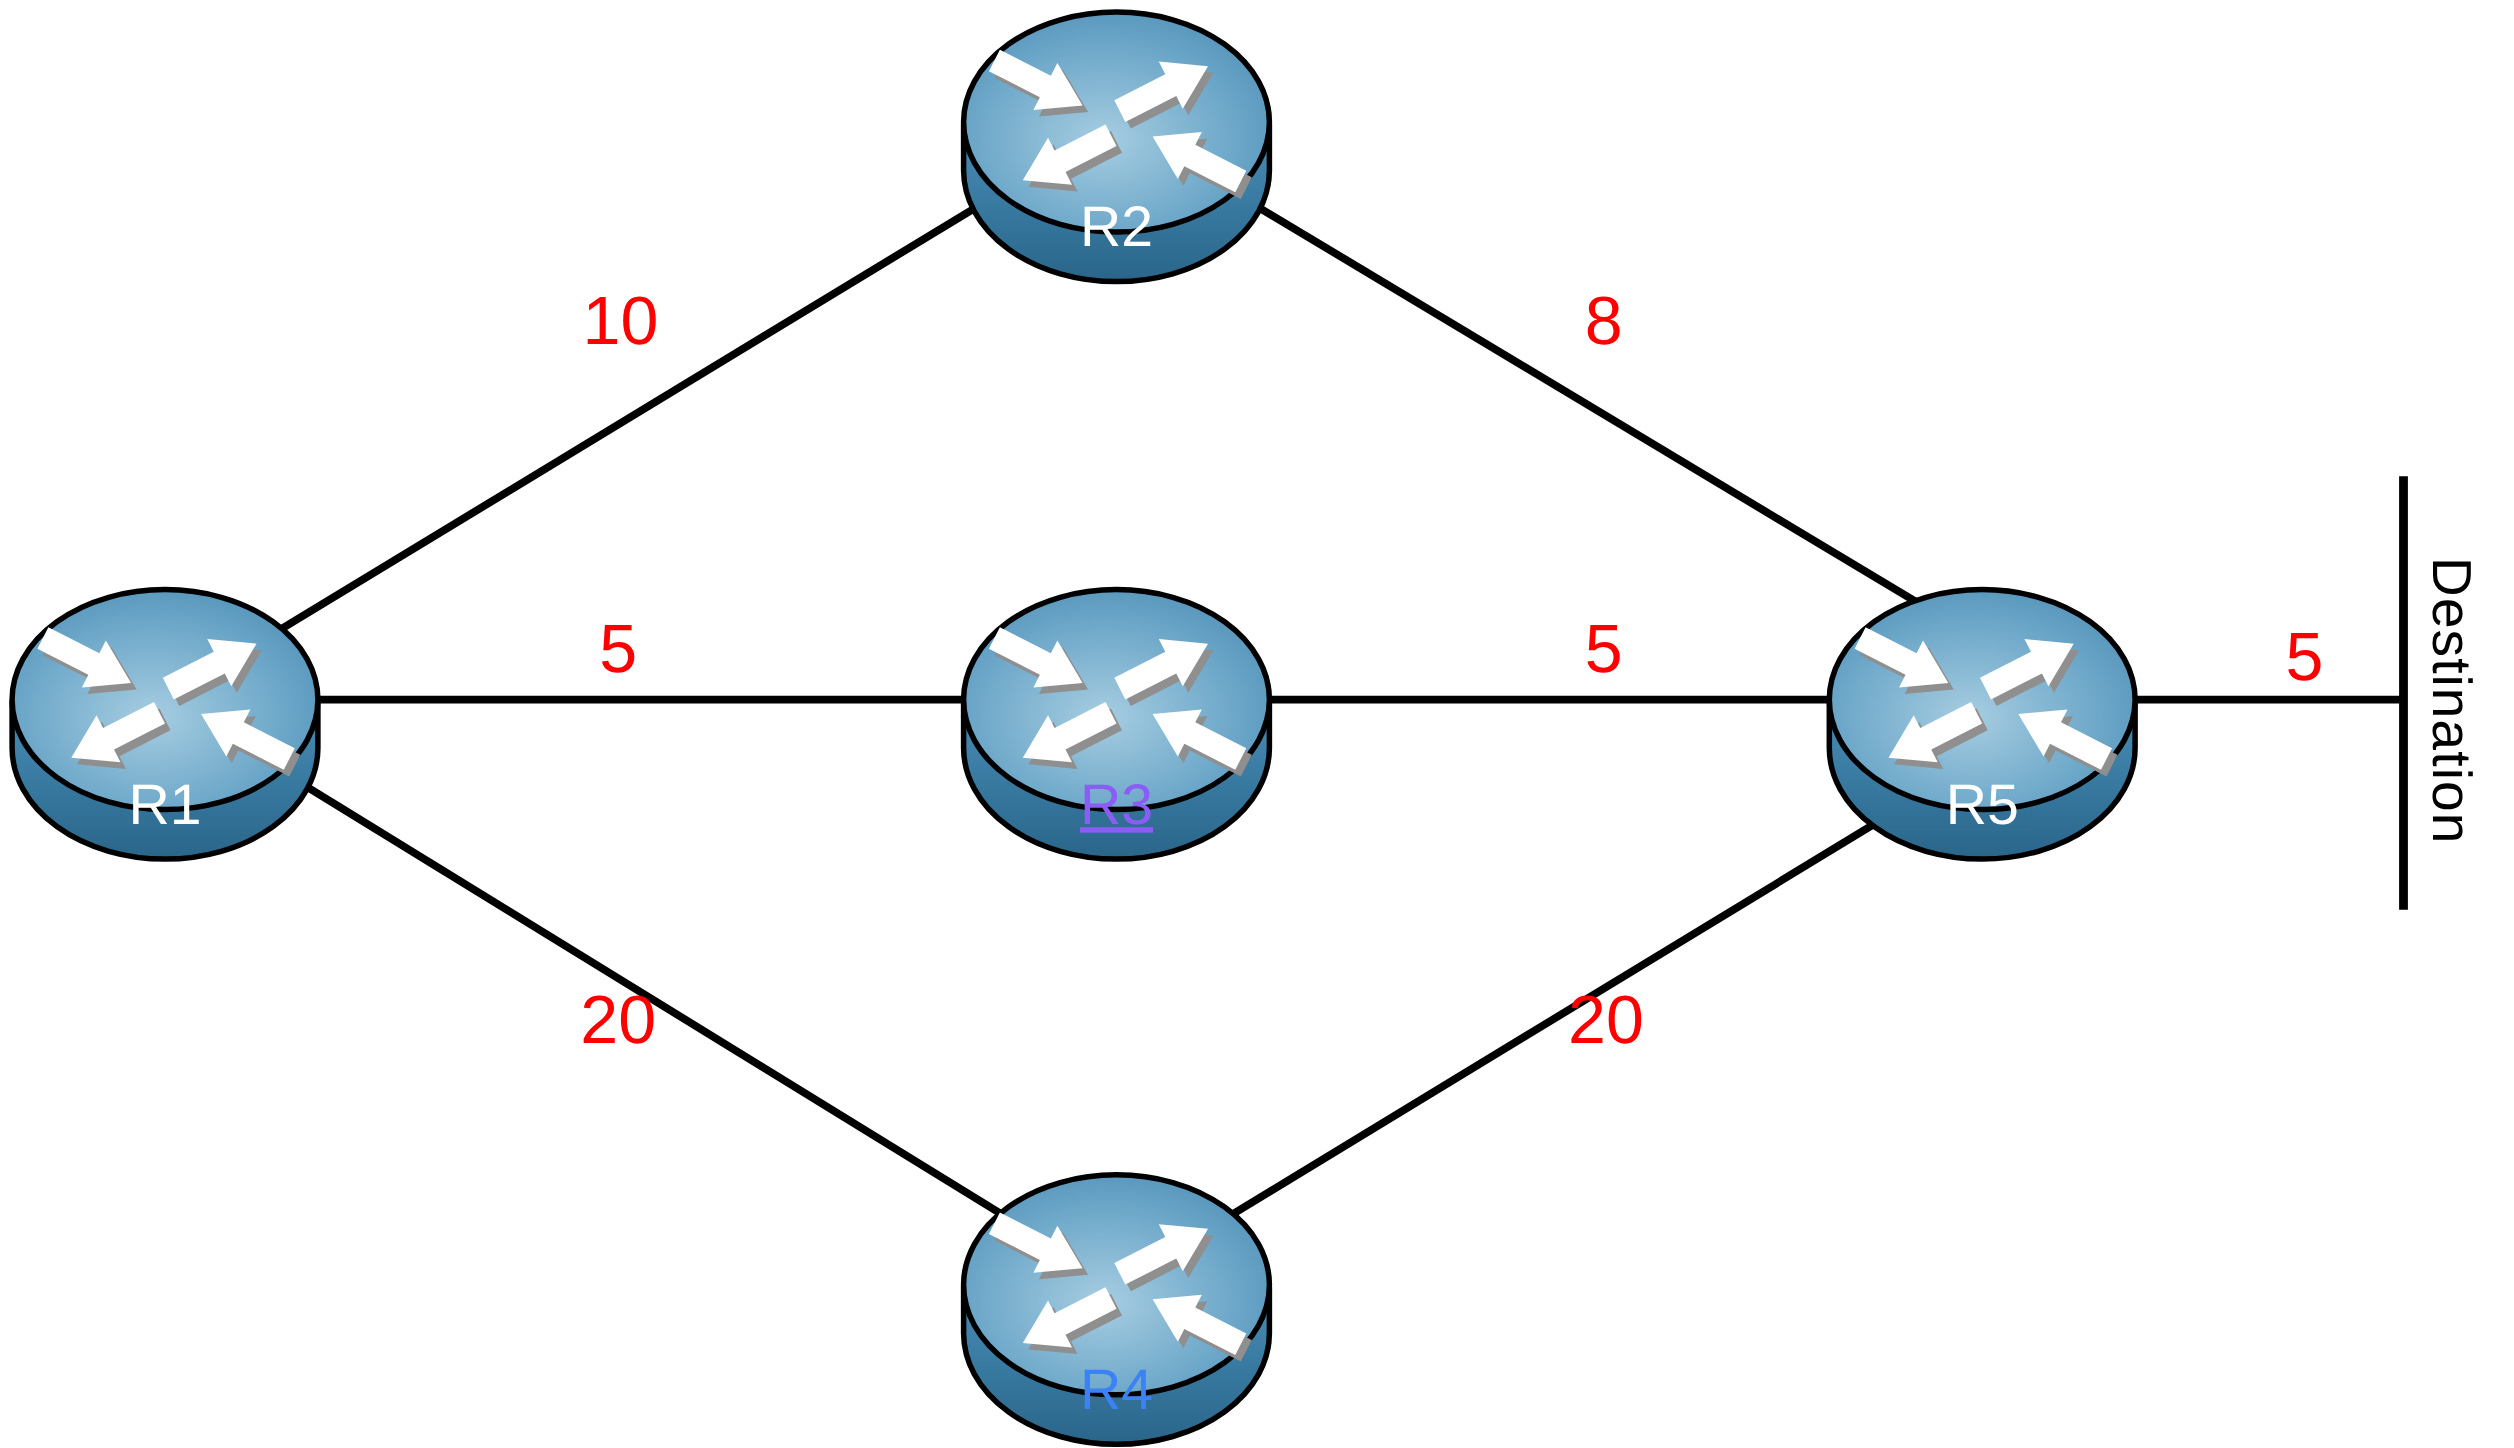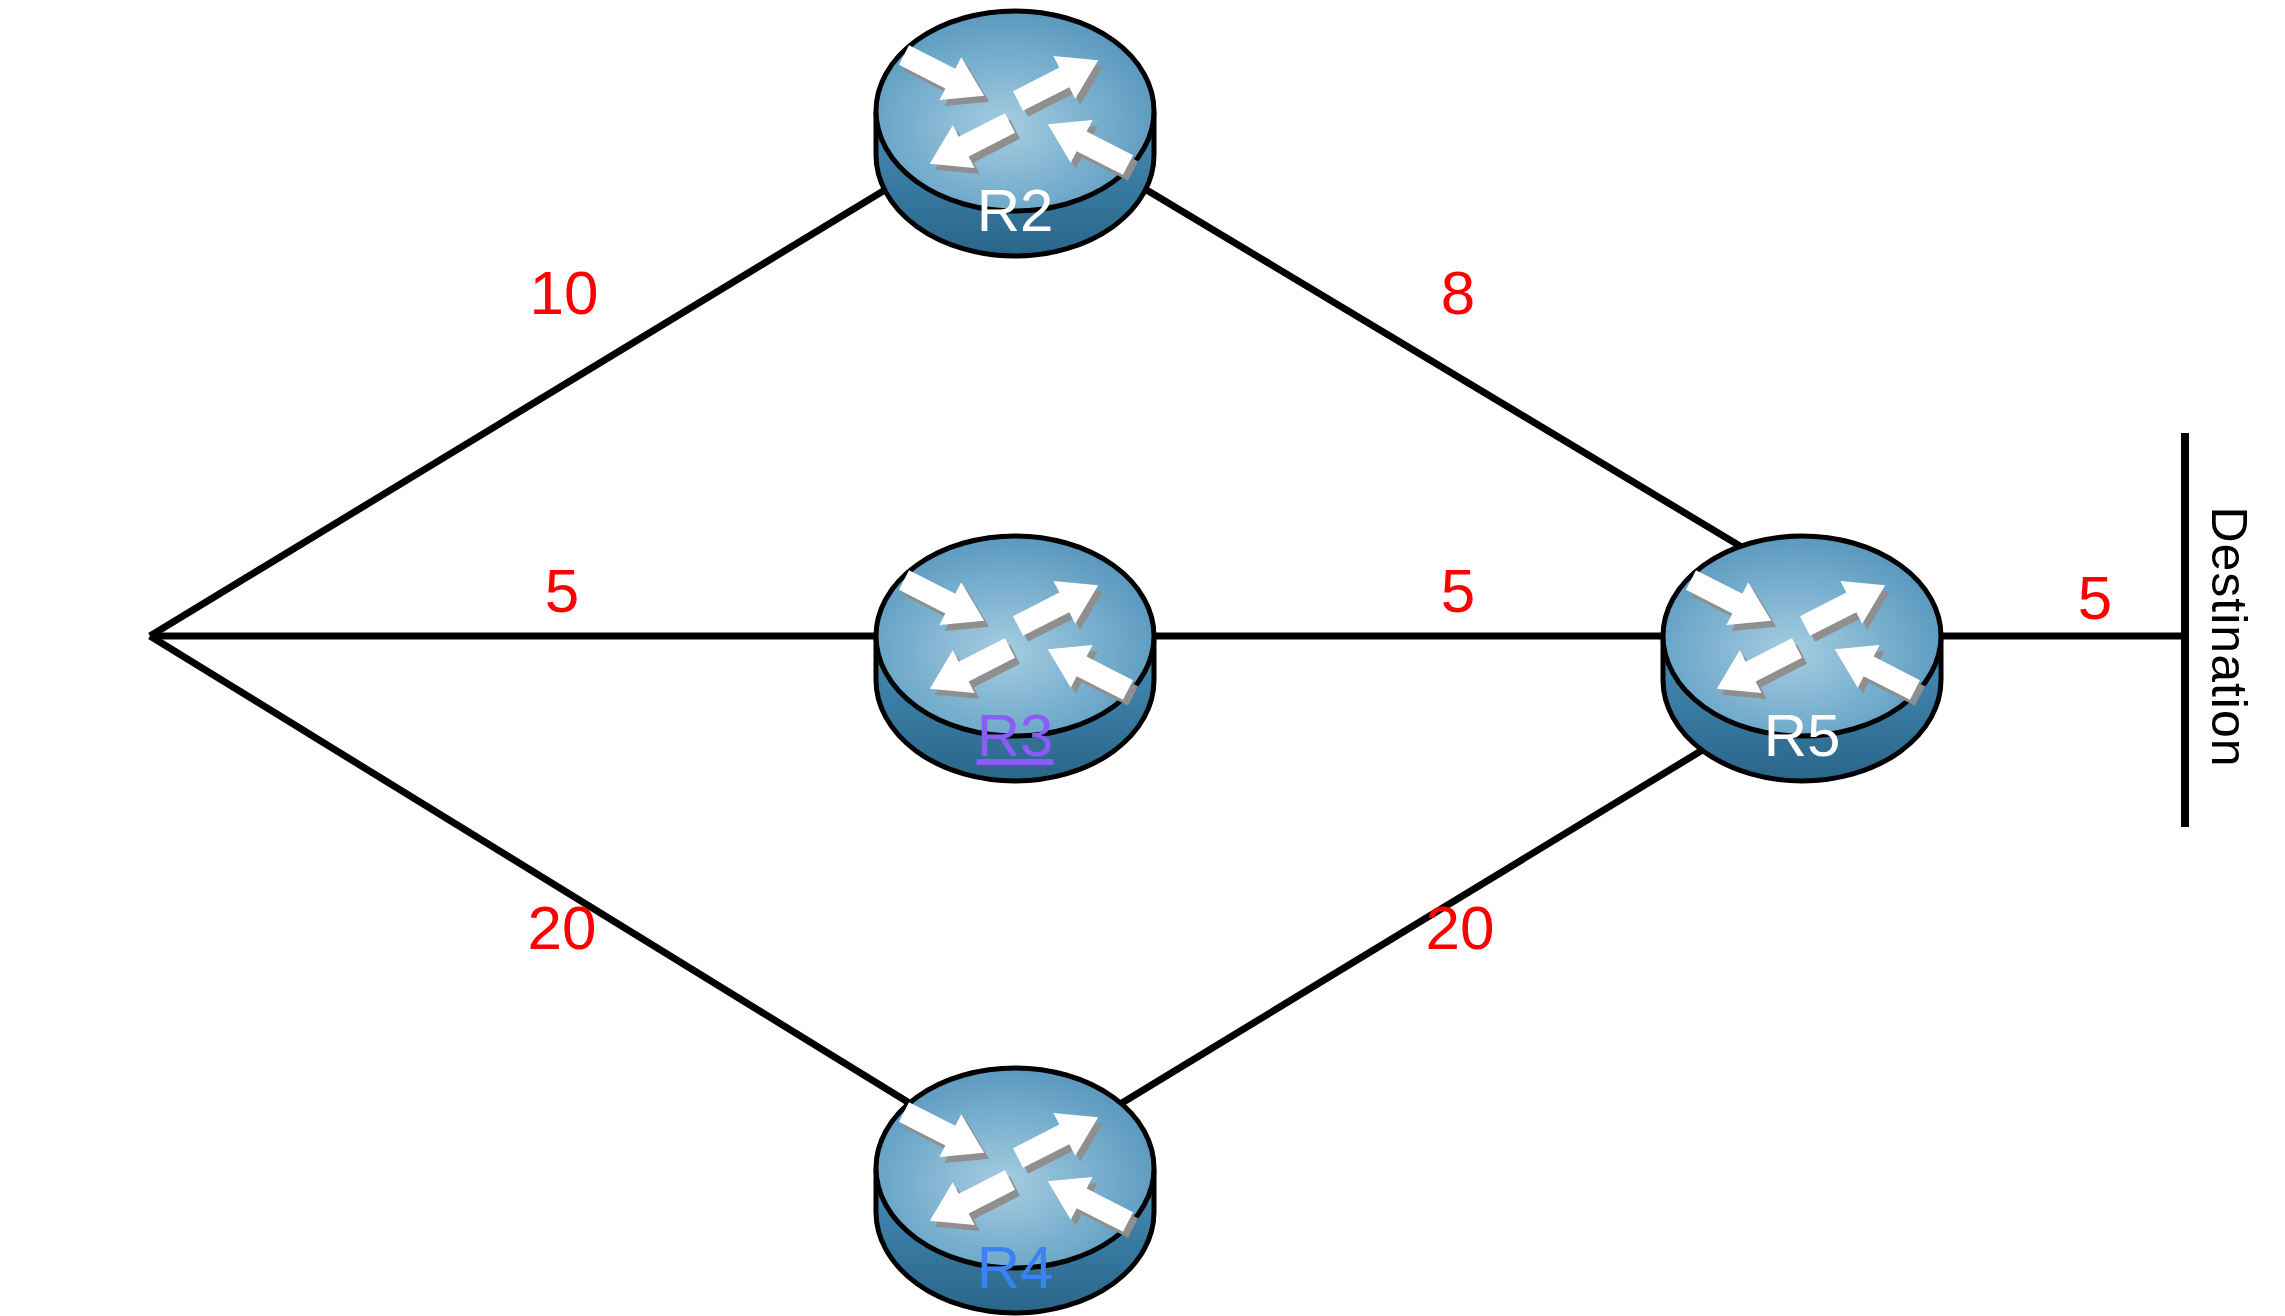--- a/index.html
+++ b/index.html
@@ -25,21 +25,21 @@
     position: absolute;
     left: 0; top: 0;
     width: 290px; height: 256px;
     overflow: visible;
   }
   .router-label {
     position: absolute;
     left: 0; right: 0;
     top: 178px;
     text-align: center;
-    font-size: 60px;
+    font-size: 52px;
     line-height: 1;
     color: #ffffff;
   }
   .cost-label {
     position: absolute;
     transform: translate(-50%, -50%);
     font-size: 62px;
     line-height: 1;
     color: #ff0000;
     white-space: nowrap;
@@ -94,20 +94,26 @@
     <line x1="150" y1="636" x2="1015" y2="111" stroke="#000000" stroke-width="7"></line>
     <line x1="1015" y1="111" x2="1890" y2="636" stroke="#000000" stroke-width="7"></line>
     <line x1="150" y1="636" x2="1015" y2="636" stroke="#000000" stroke-width="7"></line>
     <line x1="1015" y1="636" x2="1890" y2="636" stroke="#000000" stroke-width="7"></line>
     <line x1="150" y1="636" x2="1015" y2="1168" stroke="#000000" stroke-width="7"></line>
     <line x1="1015" y1="1168" x2="1890" y2="636" stroke="#000000" stroke-width="7"></line>
     <line x1="1890" y1="636" x2="2185" y2="636" stroke="#000000" stroke-width="7"></line>
     <line x1="2185" y1="433" x2="2185" y2="827" stroke="#000000" stroke-width="8"></line>
   </svg>
 
+  <div class="router" style="left:5px; top:528px;">
+    <svg class="router-icon-svg" viewBox="0 0 290 256">
+        <use href="#router-sym"></use>
+      </svg>
+    <div class="router-label" style="color: rgb(255, 255, 255);">R1</div>
+  </div>
 
   <div class="router" style="left:870px; top:3px;">
     <svg class="router-icon-svg" viewBox="0 0 290 256">
         <use href="#router-sym"></use>
       </svg>
     <div class="router-label" style="color: rgb(255, 255, 255);">R2</div>
   </div>
 
   <div class="router" style="left:870px; top:528px;">
     <svg class="router-icon-svg" viewBox="0 0 290 256">

